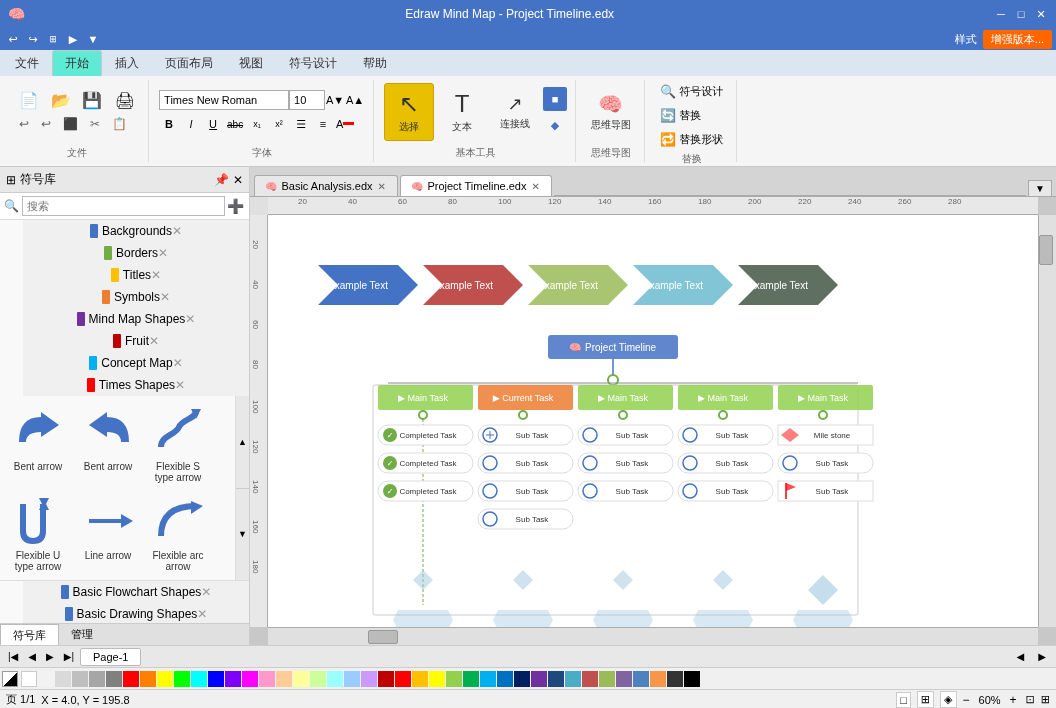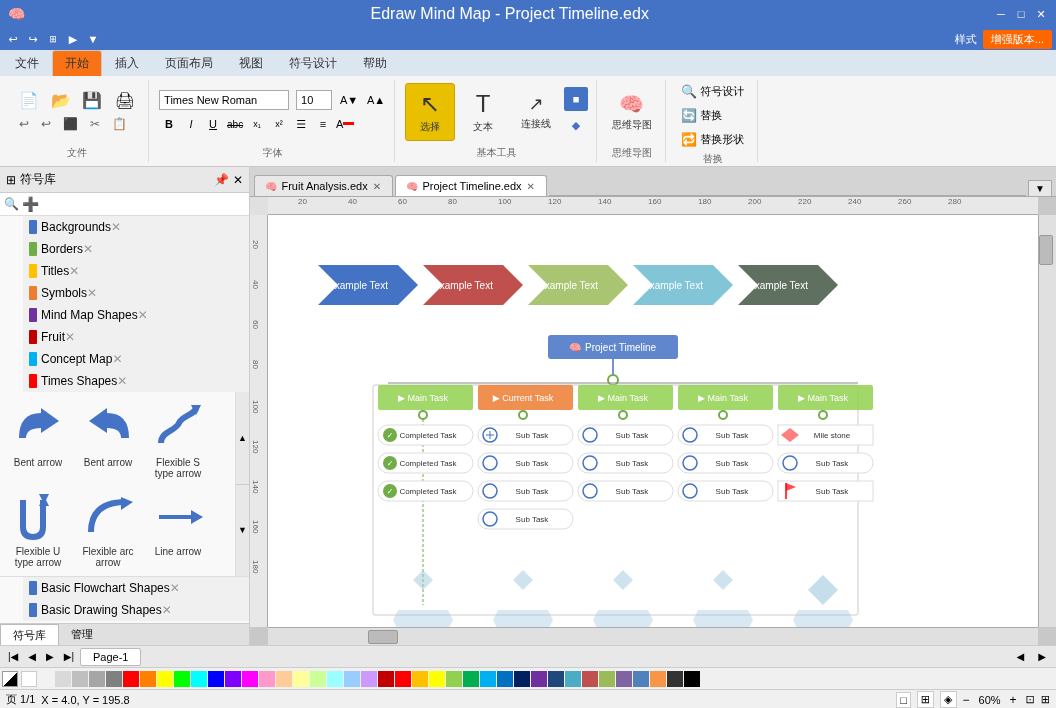--- a/index.html
+++ b/index.html
@@ -1,64 +1,64 @@
 <!DOCTYPE html>
 <html><head>
   <meta charset="utf-8">
   <style>
     * { box-sizing: border-box; margin: 0; padding: 0; }
     body { font-family: 'Microsoft YaHei', SimSun, sans-serif; font-size: 12px; background: #f0f0f0; overflow: hidden; width: 1056px; height: 708px; }
 
     
     #titlebar { background: #4472c4; color: white; height: 28px; display: flex; align-items: center; justify-content: space-between; padding: 0 8px; font-size: 12px; }
     #titlebar-left { display: flex; align-items: center; gap: 4px; }
-    #titlebar-center { flex: 1; text-align: center; font-size: 16px; }
+    #titlebar-center { flex: 1; text-align: center; font-size: 12px; }
     #titlebar-right { display: flex; gap: 6px; }
     .titlebar-btn { width: 14px; height: 14px; display: flex; align-items: center; justify-content: center; cursor: pointer; font-size: 11px; color: white; }
 
     
     #quickaccess { background: #4472c4; height: 22px; display: flex; align-items: center; padding: 0 4px; gap: 2px; }
     .qa-btn { width: 18px; height: 18px; display: flex; align-items: center; justify-content: center; color: white; font-size: 11px; cursor: pointer; border-radius: 2px; }
 
     
     #ribbon { background: #f5f5f5; border-bottom: 1px solid #c8c8c8; }
     #ribbon-tabs { display: flex; background: #dce6f1; height: 26px; align-items: flex-end; padding-left: 2px; }
     .ribbon-tab { padding: 4px 12px; font-size: 12px; cursor: pointer; border: 1px solid transparent; border-bottom: none; border-radius: 3px 3px 0 0; background: transparent; color: #333; }
-    .ribbon-tab.active { background: #f97316; border-color: #c8c8c8; }
+    .ribbon-tab.active { background: #5eead4; border-color: #c8c8c8; }
 
     #ribbon-content { display: flex; padding: 4px 6px; gap: 2px; align-items: stretch; height: 90px; }
     .ribbon-group { display: flex; flex-direction: column; align-items: center; border-right: 1px solid #ddd; padding: 0 8px; min-width: fit-content; }
     .ribbon-group-content { display: flex; align-items: center; gap: 3px; flex: 1; }
     .ribbon-group-label { font-size: 10px; color: #666; margin-top: 2px; padding-bottom: 2px; }
 
     .rb-large-btn { display: flex; flex-direction: column; align-items: center; justify-content: center; width: 50px; height: 58px; cursor: pointer; border-radius: 3px; padding: 2px; font-size: 10px; color: #333; text-align: center; }
     .rb-large-btn.active { background: #e8c000; border: 1px solid #c8a000; }
     .rb-large-icon { font-size: 24px; margin-bottom: 2px; }
 
     .rb-small-btn { display: flex; align-items: center; gap: 3px; padding: 2px 5px; cursor: pointer; border-radius: 2px; font-size: 11px; white-space: nowrap; height: 22px; }
 
     .font-selector { display: flex; flex-direction: column; gap: 2px; }
-    .font-name-row { display: flex; align-items: center; gap: 7px; }
+    .font-name-row { display: flex; align-items: center; gap: 0; }
     .font-input { border: 1px solid #aaa; padding: 1px 4px; font-size: 11px; width: 130px; height: 20px; }
     .font-size-input { border: 1px solid #aaa; padding: 1px 4px; font-size: 11px; width: 36px; height: 20px; }
     .font-format-row { display: flex; align-items: center; gap: 2px; margin-top: 2px; }
     .fmt-btn { width: 20px; height: 20px; display: flex; align-items: center; justify-content: center; border: 1px solid transparent; cursor: pointer; font-size: 11px; border-radius: 2px; }
 
     
     #main { display: flex; height: calc(708px - 28px - 22px - 116px - 22px - 20px); }
 
     
     #symbol-panel { width: 250px; background: #f9f9f9; border-right: 1px solid #ccc; display: flex; flex-direction: column; overflow: hidden; }
     #symbol-panel-header { background: #e8e8e8; padding: 4px 6px; display: flex; align-items: center; justify-content: space-between; border-bottom: 1px solid #ccc; font-size: 12px; }
     #symbol-panel-header-left { display: flex; align-items: center; gap: 4px; }
     #symbol-search-bar { display: flex; align-items: center; padding: 3px 4px; gap: 3px; border-bottom: 1px solid #ddd; background: white; }
     #symbol-search-input { flex: 1; border: 1px solid #bbb; padding: 1px 4px; font-size: 11px; height: 20px; }
 
     .panel-section { border-bottom: 1px solid #ddd; }
-    .panel-section-header { display: flex; align-items: center; justify-content: flex-start; padding: 4px 6px; cursor: pointer; background: #f0f0f0; font-size: 12px; margin-left: 23px; }
+    .panel-section-header { display: flex; align-items: center; justify-content: center; padding: 4px 6px; cursor: pointer; background: #f0f0f0; font-size: 12px; margin-left: 23px; }
     .section-color-bar { width: 8px; height: 14px; border-radius: 1px; margin-right: 4px; }
     .section-close { color: #999; font-size: 12px; cursor: pointer; }
     .arrow-shape-item { display: flex; flex-direction: column; align-items: center; width: 68px; cursor: pointer; padding: 4px 2px; border-radius: 3px; }
     .arrow-shape-canvas { width: 60px; height: 55px; display: flex; align-items: center; justify-content: center; }
     .arrow-shape-label { font-size: 10px; text-align: center; color: #333; margin-top: 2px; }
 
     
     #canvas-area { flex: 1; display: flex; flex-direction: column; background: #e8e8e8; overflow: hidden; }
     #tab-bar { display: flex; align-items: flex-end; background: #d4d4d4; padding: 4px 4px 0; gap: 2px; border-bottom: 1px solid #aaa; height: 30px; }
     .canvas-tab { display: flex; align-items: center; gap: 4px; padding: 4px 10px; background: #e8e8e8; border: 1px solid #aaa; border-bottom: none; border-radius: 3px 3px 0 0; cursor: pointer; font-size: 11px; }
@@ -230,20 +230,21 @@
         <span>符号库</span>
       </div>
       <div style="display:flex;gap:4px;">
         <div style="cursor:pointer;font-size:12px;">📌</div>
         <div style="cursor:pointer;font-size:12px;">✕</div>
       </div>
     </div>
 
     <div id="symbol-search-bar">
       <span>🔍</span>
+      <input id="symbol-search-input" style="flex: 1 1 0%; border: 1px solid rgb(187, 187, 187); padding: 1px 4px; font-size: 11px; height: 20px;" placeholder="搜索">
       <div style="cursor:pointer;font-size:14px;color:#4472c4;">➕</div>
     </div>
 
     <div style="overflow-y:auto;flex:1;">
 
       <div class="panel-section-header">
         <div style="display:flex;align-items:center;">
           <div class="section-color-bar" style="background:#4472c4;"></div>
           <span>Backgrounds</span>
         </div>
@@ -344,37 +345,37 @@
                   <polygon points="28,2 38,2 33,12" fill="#4472c4" transform="rotate(0,33,8)"></polygon>
                   <polygon points="28,14 38,14 33,4" fill="#4472c4"></polygon>
                 </svg>
               </div>
               <div class="arrow-shape-label">Flexible U<br>type arrow</div>
             </div>
 
             <div class="arrow-shape-item">
               <div class="arrow-shape-canvas">
                 <svg width="55" height="50">
+                  <line x1="8" y1="25" x2="42" y2="25" stroke="#4472c4" stroke-width="4"></line>
+                  <polygon points="40,18 52,25 40,32" fill="#4472c4"></polygon>
+                </svg>
+              </div>
+              <div class="arrow-shape-label">Line arrow</div>
+            </div>
+
+            <div class="arrow-shape-item">
+              <div class="arrow-shape-canvas">
+                <svg width="55" height="50">
                   <path d="M10,40 Q10,10 45,10" stroke="#4472c4" stroke-width="6" fill="none"></path>
                   <polygon points="40,5 52,10 40,18" fill="#4472c4"></polygon>
                 </svg>
               </div>
               <div class="arrow-shape-label">Flexible arc<br>arrow</div>
             </div>
 
-            <div class="arrow-shape-item">
-              <div class="arrow-shape-canvas">
-                <svg width="55" height="50">
-                  <line x1="8" y1="25" x2="42" y2="25" stroke="#4472c4" stroke-width="4"></line>
-                  <polygon points="40,18 52,25 40,32" fill="#4472c4"></polygon>
-                </svg>
-              </div>
-              <div class="arrow-shape-label">Line arrow</div>
-            </div>
-
           </div>
 
           <div style="display:flex;flex-direction:column;width:14px;border-left:1px solid #ddd;">
             <div style="flex:1;display:flex;align-items:center;justify-content:center;cursor:pointer;background:#e8e8e8;border-bottom:1px solid #ccc;font-size:9px;">▲</div>
             <div style="flex:1;display:flex;align-items:center;justify-content:center;cursor:pointer;background:#e8e8e8;font-size:9px;">▼</div>
           </div>
         </div>
       </div>
 
       <div class="panel-section-header">
@@ -398,21 +399,21 @@
     <div style="height:22px;background:#e0e0e0;border-top:1px solid #ccc;display:flex;align-items:center;">
       <div style="padding:3px 12px;background:white;border:1px solid #bbb;border-bottom:none;cursor:pointer;font-size:11px;">符号库</div>
       <div style="padding:3px 12px;cursor:pointer;font-size:11px;">管理</div>
     </div>
   </div>
 
   <div id="canvas-area">
     <div id="tab-bar">
       <div class="canvas-tab">
         <span style="font-size:10px;">🧠</span>
-        <span>Fruit Analysis.edx</span>
+        <span>Basic Analysis.edx</span>
         <span class="canvas-tab-close">✕</span>
       </div>
       <div class="canvas-tab active">
         <span style="font-size:10px;">🧠</span>
         <span>Project Timeline.edx</span>
         <span class="canvas-tab-close">✕</span>
       </div>
       <div style="flex:1;border-bottom:1px solid #aaa;"></div>
       <div style="border:1px solid #aaa;border-bottom:none;padding:2px 6px;cursor:pointer;background:#e8e8e8;font-size:10px;">▼</div>
     </div>

